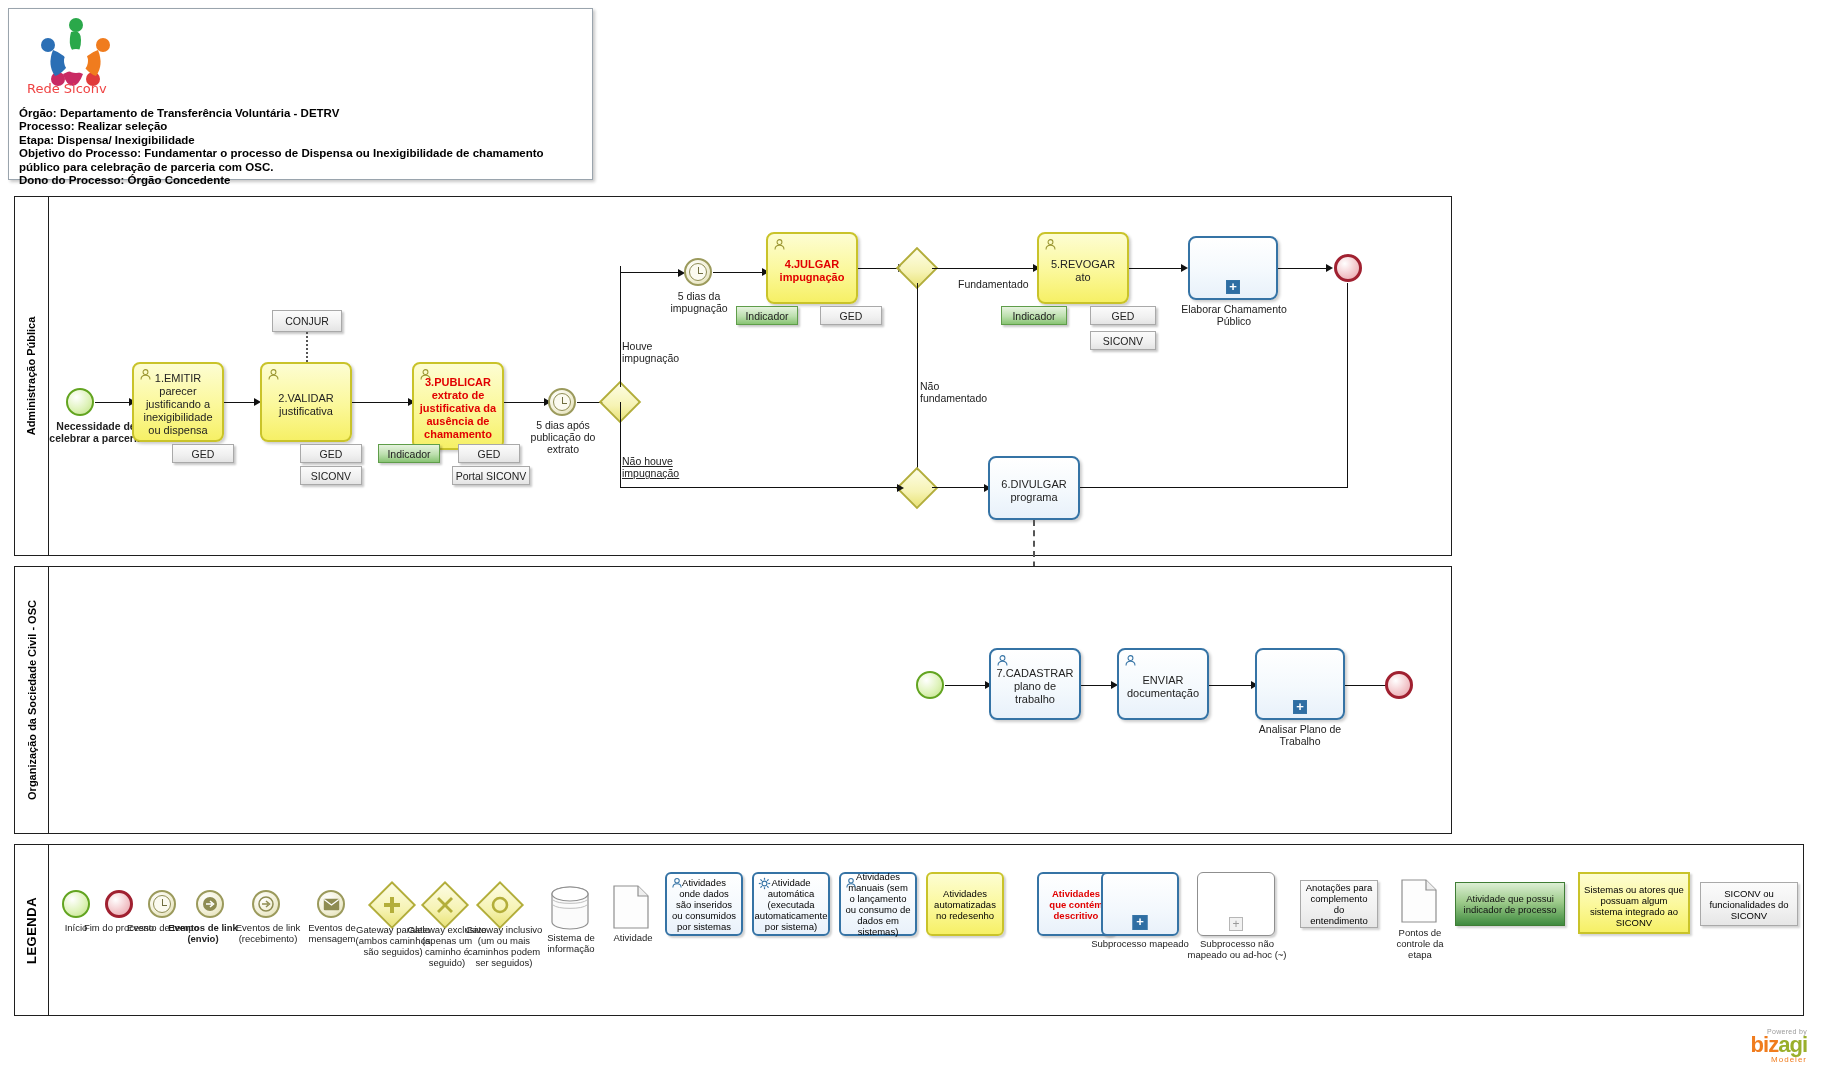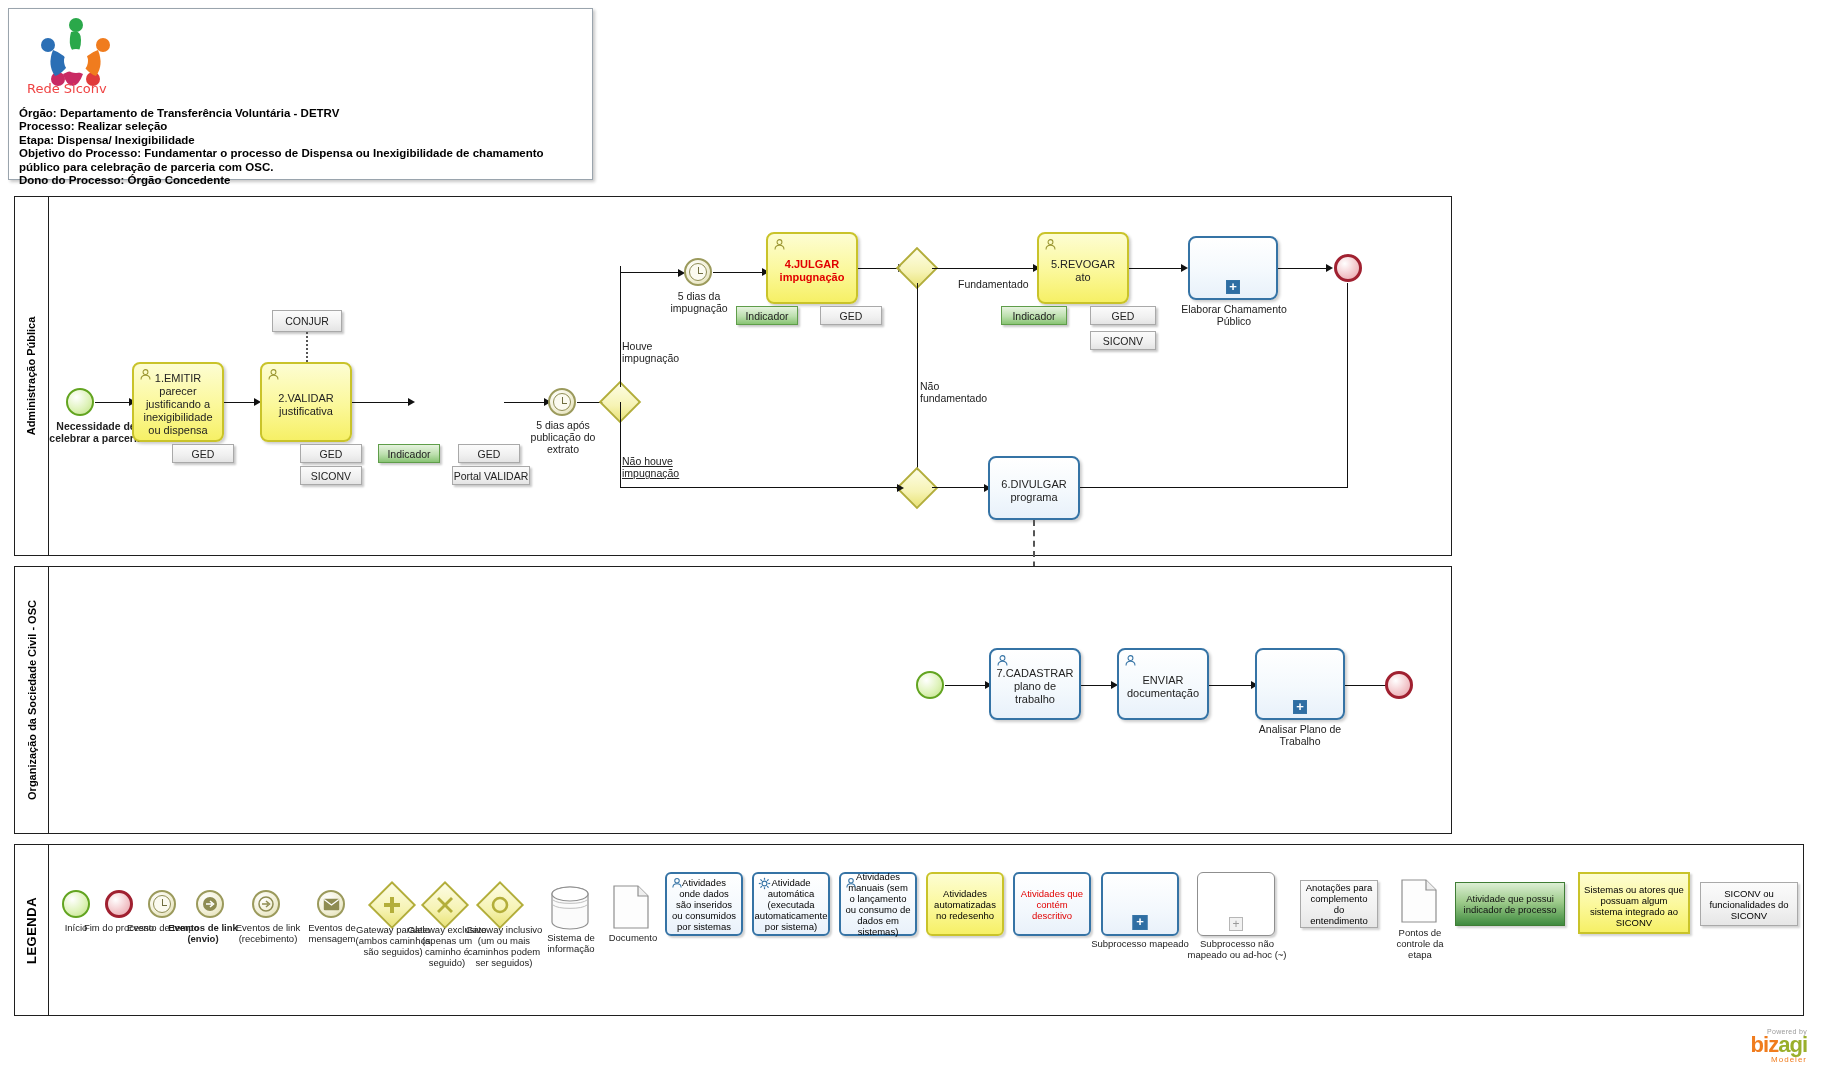--- a/index.html
+++ b/index.html
@@ -144,21 +144,21 @@
     border-top:4px solid transparent;border-bottom:4px solid transparent;border-left:7px solid #111; }
   .dash-v { position:absolute; width:0; border-left: 2px dotted #555; }
   .dash-v.assoc { border-left: 2px dashed #555; }
   .lg-cap { position:absolute; font-size: 9.5px; color:#222; line-height:11px; text-align:center; }
   .lg-box { position:absolute; border-radius:6px; font-size:9.5px; text-align:center;
             display:flex; align-items:center; justify-content:center; padding:4px; line-height:11px;
             box-shadow: 2px 2px 2px rgba(0,0,0,.18); }
   .lg-box.blue { border:2px solid #3573a5; background: linear-gradient(180deg,#ffffff 0%,#f3f8fd 60%,#e9f1fa 100%); }
   .lg-box.yellow { border:2px solid #c9c32a; background: linear-gradient(180deg,#fdfdd2 0%,#fbf89a 55%,#f6f066 100%); }
   .lg-box.white { border:1px solid #8f8f8f; background:#fff; }
-  .lg-box.red-txt { color:#e10000; font-weight:normal; }
+  .lg-box.red-txt { color:#e10000; font-weight:bold;margin-left:24px; }
   .lg-box.green-fill { border:1px solid #3f7d35; color:#111;
       background: linear-gradient(180deg,#dcefd4 0%,#9ecb8b 45%,#3f8b3f 100%); text-align: center; }
   .lg-box.note { border:1px solid #a9a9a9; border-radius:0;
       background: linear-gradient(180deg,#fbfbfb 0%,#f1f1f1 60%,#e6e6e6 100%); }
 
   .db { position:absolute; width:40px; height:44px; }
   .doc { position:absolute; width:38px; height:46px; }
 
   .bizagi { position:absolute; right: 24px; bottom: 16px; text-align:right; }
   .bizagi .pb { font-size: 7px; color:#9a9a9a; letter-spacing:.3px; }
@@ -229,23 +229,30 @@
       <path d="M2.5 14 q0 -5 5.5 -5 q5.5 0 5.5 5" fill="none" stroke="#9a9530" stroke-width="1.3"></path>
     </svg>
     <div class="txt">2.VALIDAR justificativa</div>
   </div>
   <div class="chip grey" style="left:300px; top:444px; width:62px; height:19px;">GED</div>
   <div class="chip grey" style="left:300px; top:466px; width:62px; height:19px;">SICONV</div>
 
   <div class="ln h" style="left:352px; top:401.5px; width:58px;"></div>
   <div class="arrow-r" style="left:408px; top:398px;"></div>
 
+  <div class="task yellow red" style="left:412px; top:362px; width:92px; height:88px;">
+    <svg class="user-ic" viewBox="0 0 16 16">
+      <circle cx="8" cy="5" r="3" fill="none" stroke="#9a9530" stroke-width="1.3"></circle>
+      <path d="M2.5 14 q0 -5 5.5 -5 q5.5 0 5.5 5" fill="none" stroke="#9a9530" stroke-width="1.3"></path>
+    </svg>
+    <div class="txt">3.PUBLICAR extrato de justificativa da ausência de chamamento</div>
+  </div>
   <div class="chip green" style="left:378px; top:444px; width:62px; height:19px;">Indicador</div>
   <div class="chip grey" style="left:458px; top:444px; width:62px; height:19px;">GED</div>
-  <div class="chip grey" style="left:452px; top:466px; width:78px; height:19px;">Portal VALIDAR</div>
+  <div class="chip grey" style="left:452px; top:466px; width:78px; height:19px;">Portal SICONV</div>
 
   <div class="ln h" style="left:504px; top:401.5px; width:42px;"></div>
   <div class="arrow-r" style="left:544px; top:398px;"></div>
 
   <div class="ev ev-timer" style="left:548px; top:388px;">
       <div class="inner"></div>
     </div>
   <div class="cap" style="left:518px; top:419px; width:90px;">5 dias após publicação do extrato</div>
 
   <div class="ln h" style="left:577px; top:401.5px; width:28px;"></div>
@@ -459,21 +466,21 @@
     </svg>
   </div>
   <div class="lg-cap" style="left:533px; top:932px; width:76px;">Sistema de informação</div>
 
   <div class="doc" style="left:612px; top:884px;">
     <svg width="38" height="46" viewBox="0 0 38 46">
       <path d="M2 2 h24 l10 10 v32 h-34 z" fill="#fdfdfd" stroke="#8f8f8f" stroke-width="1.2"></path>
       <path d="M26 2 v10 h10" fill="#efefef" stroke="#8f8f8f" stroke-width="1.2"></path>
     </svg>
   </div>
-  <div class="lg-cap" style="left:602px; top:932px; width:62px;">Documento</div>
+  <div class="lg-cap" style="left:602px; top:932px; width:62px;">Atividade</div>
 
   <div class="lg-box blue" style="left:665px; top:872px; width:78px; height:64px;">
     <svg style="position:absolute;left:4px;top:3px;width:12px;height:12px;" viewBox="0 0 16 16">
       <circle cx="8" cy="5" r="3" fill="none" stroke="#3573a5" stroke-width="1.4"></circle>
       <path d="M2.5 14 q0 -5 5.5 -5 q5.5 0 5.5 5" fill="none" stroke="#3573a5" stroke-width="1.4"></path>
     </svg>
     <span>Atividades onde dados são inseridos ou consumidos por sistemas</span>
   </div>
 
   <div class="lg-box blue" style="left:752px; top:872px; width:78px; height:64px;">

